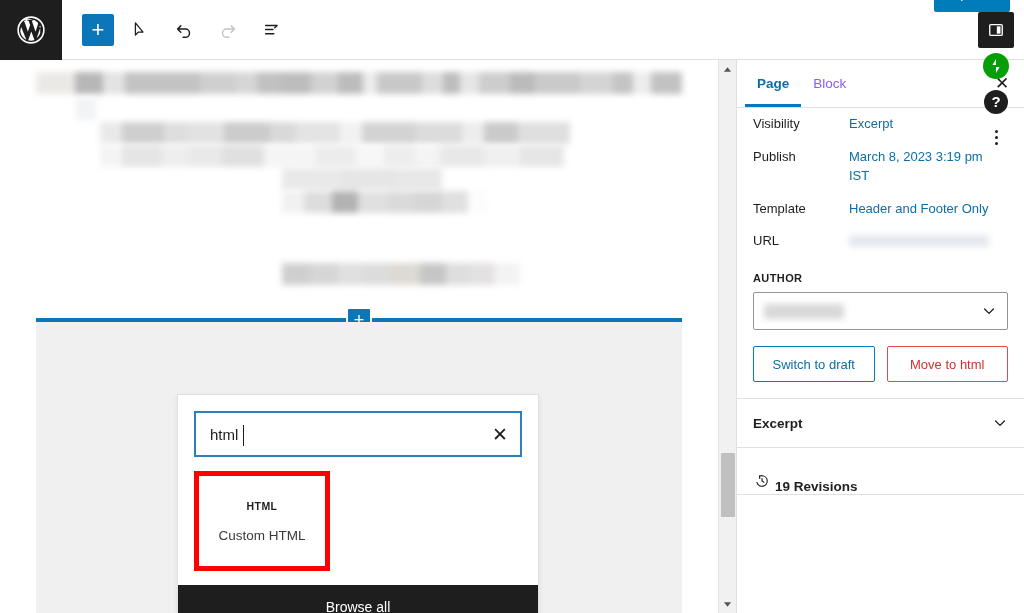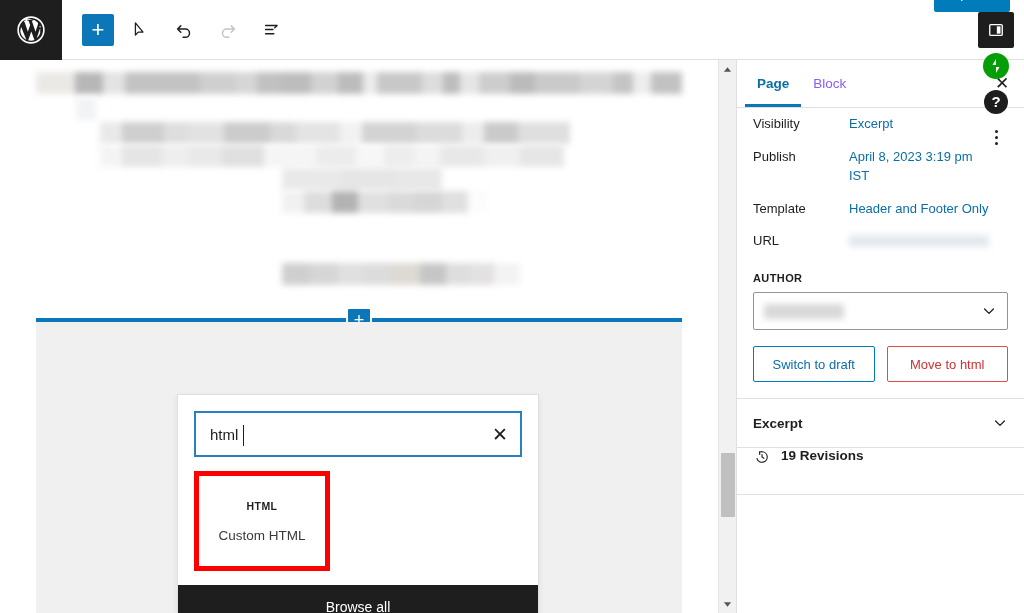--- a/index.html
+++ b/index.html
@@ -193,21 +193,21 @@
   .author-select .chev { margin-left: auto; }
   .sb-actions { display: flex; gap: 12px; padding: 16px; }
   .btn-outline {
     flex: 1 1 0; height: 36px; border-radius: 2px; background: #fff;
     font-size: 13px; cursor: pointer; font-family: "Liberation Sans", sans-serif;
   }
   .btn-draft { border: 1px solid #007cba; color: #0b6ea8; }
   .btn-trash { border: 1px solid #e04b4b; color: #cc3232; }
   .sb-divider { height: 1px; background: #e0e0e0; }
   .rev-row {
-    height: 46px; display: flex; align-items: flex-start; gap: 10px;
+    height: 46px; display: flex; align-items: flex-end; gap: 4px;
     padding: 0 16px; cursor: pointer;
   }
   .rev-row .rlabel { font-size: 13.5px; color: #1e1e1e; font-weight: 600; }
 </style>
 </head>
 <body>
 
 <div class="app">
 
   <div class="topbar">
@@ -449,21 +449,21 @@
       </div>
 
 
       <div class="summary-rows">
         <div class="srow">
           <span class="k">Visibility</span>
           <span class="v">Excerpt</span>
         </div>
         <div class="srow">
           <span class="k">Publish</span>
-          <span class="v" style="max-width:140px">April 8, 2023 3:19 pm IST</span>
+          <span class="v" style="max-width:140px">March 8, 2023 3:19 pm IST</span>
         </div>
         <div class="srow">
           <span class="k">Template</span>
           <span class="v">Header and Footer Only</span>
         </div>
         <div class="srow">
           <span class="k">URL</span>
           <span class="v" style="flex:1 1 auto">
             <span class="blur-val" style="display:block;width:140px;margin-top:3px;"></span>
           </span>

